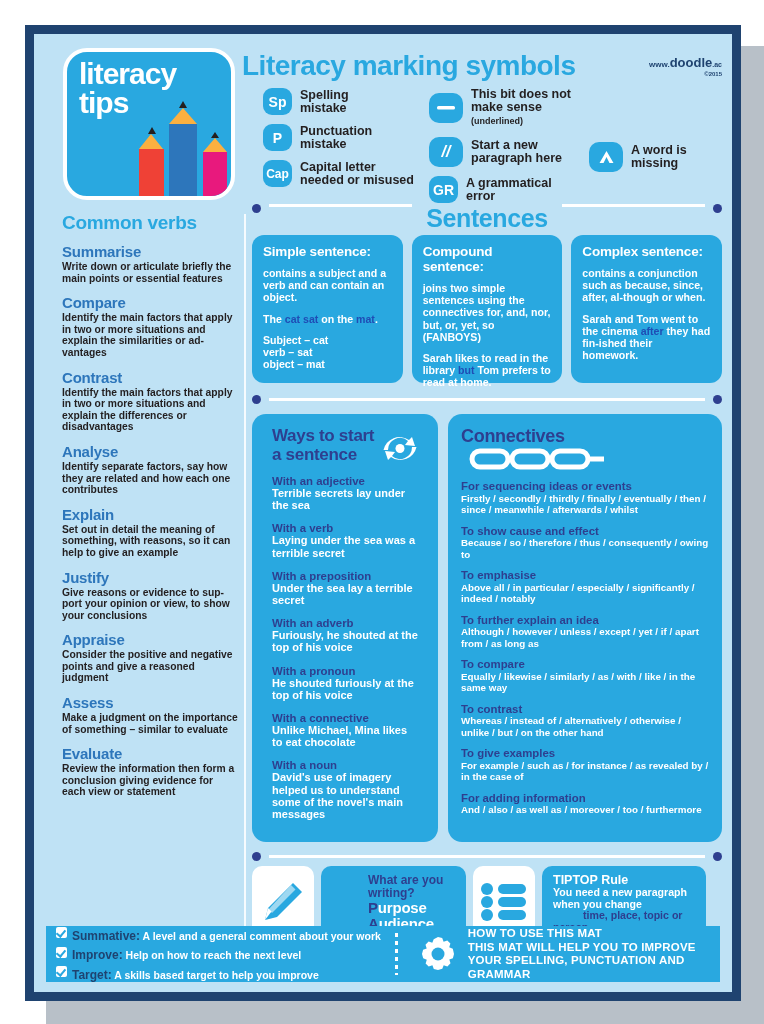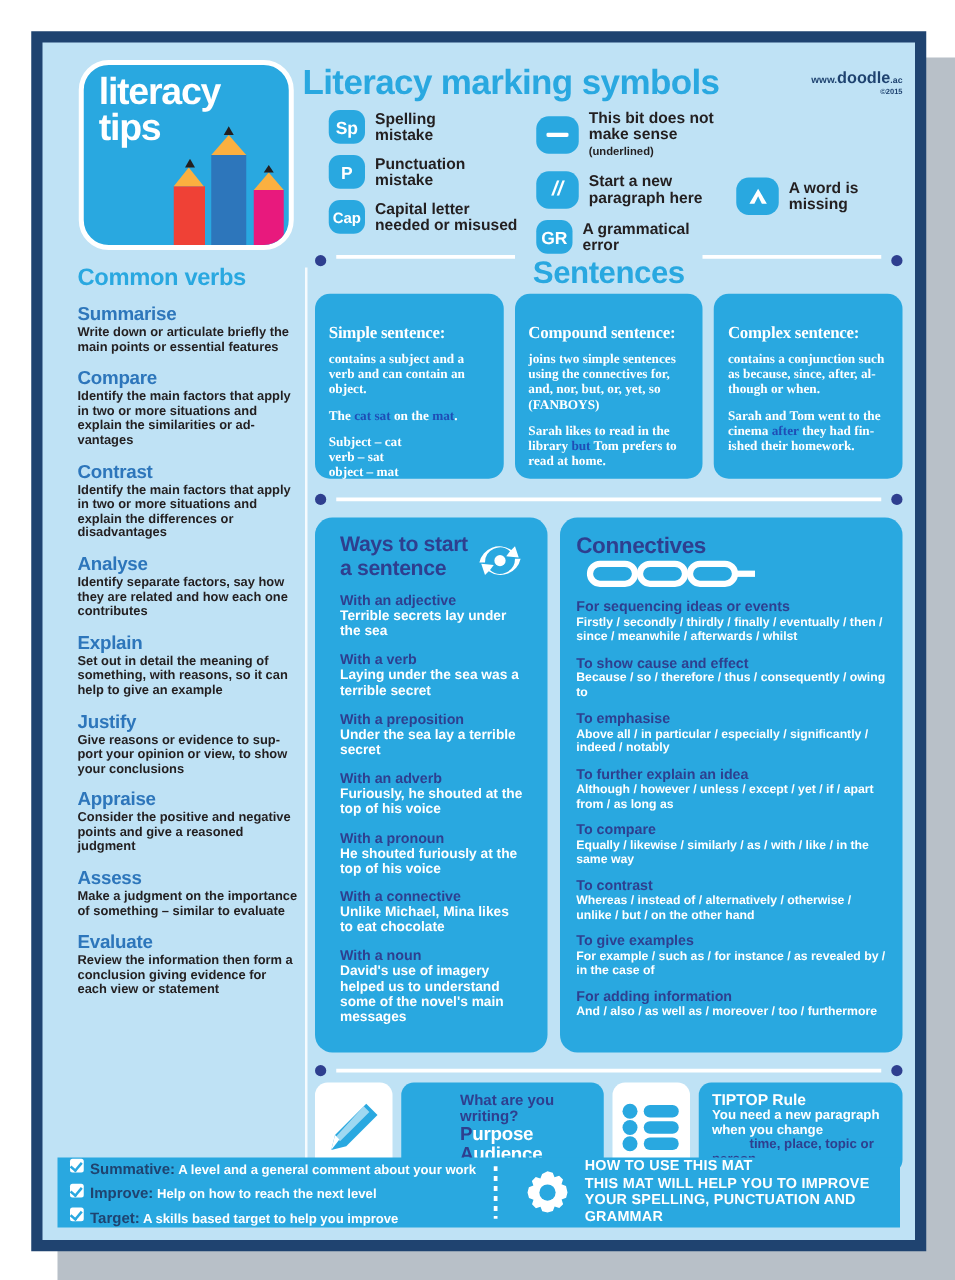--- a/index.html
+++ b/index.html
@@ -99,21 +99,21 @@
 
   
   .sentences-head{
     position:absolute;left:218px;top:170px;width:470px;height:28px;
     display:flex;align-items:flex-start;
   }
   .hdot{width:9px;height:9px;border-radius:50%;background:#2e3f8f;flex:0 0 auto;}
   .hline{height:3px;background:#fff;flex:1 1 auto;margin:0 8px;}
   .htitle{color:#29a8e0;font-size:25px;font-weight:bold;padding:0 6px;letter-spacing:-0.4px;}
 
-  .card{background:#29a8e0;border-radius:12px;padding:23px 11px;box-sizing:border-box;font-family:Liberation Serif, serif;}
+  .card{background:#29a8e0;border-radius:12px;padding:9px 11px;box-sizing:border-box;}
   .card h3{margin:0 0 8px 0;color:#fff;font-size:13.5px;font-weight:bold;letter-spacing:-0.2px;}
   .card p{margin:0 0 9px 0;color:#ffffff;font-size:10.6px;font-weight:bold;line-height:12.2px;}
   .card p:last-child{margin-bottom:0;}
   .hl{color:#1f4db5;}
 
   .srow{position:absolute;left:218px;top:201px;width:470px;display:flex;gap:9px;}
   .srow .card{width:152px;height:148px;}
 
   
   .mid-div{
@@ -137,21 +137,21 @@
   .chain{display:inline-block;vertical-align:middle;margin-left:8px;}
   .citem{margin-top:9px;}
   .citem .ch{color:#2e3f8f;font-size:11.4px;font-weight:bold;line-height:12.5px;}
   .citem .cw{color:#ffffff;font-size:9.8px;font-weight:bold;line-height:11.5px;}
 
   
   .bot-div{position:absolute;left:218px;top:812px;width:470px;height:20px;display:flex;align-items:center;}
   .botrow{position:absolute;left:218px;top:832px;width:470px;display:flex;gap:7px;}
   .wbox{background:#ffffff;border-radius:10px;width:62px;height:72px;display:flex;align-items:center;justify-content:center;flex:0 0 auto;}
   .bbox{background:#29a8e0;border-radius:10px;height:72px;padding:8px 11px;box-sizing:border-box;}
-  .paf{width:162px;padding-left:47px;}
+  .paf{width:145px;padding-left:47px;}
   .paf .q{color:#2e3f8f;font-size:12px;font-weight:bold;line-height:13px;}
   .paf .ln{color:#ffffff;font-size:15px;font-weight:bold;line-height:15.5px;letter-spacing:-0.2px;}
   .paf .ln b{color:#2e3f8f;}
   .tip{width:164px;}
   .tip .th{color:#ffffff;font-size:12.5px;font-weight:bold;line-height:13px;}
   .tip .tb{color:#ffffff;font-size:10.6px;font-weight:bold;line-height:11.6px;}
   .tip .tb b{color:#2e3f8f;margin-left:30px;}
 
   
   .footer{

